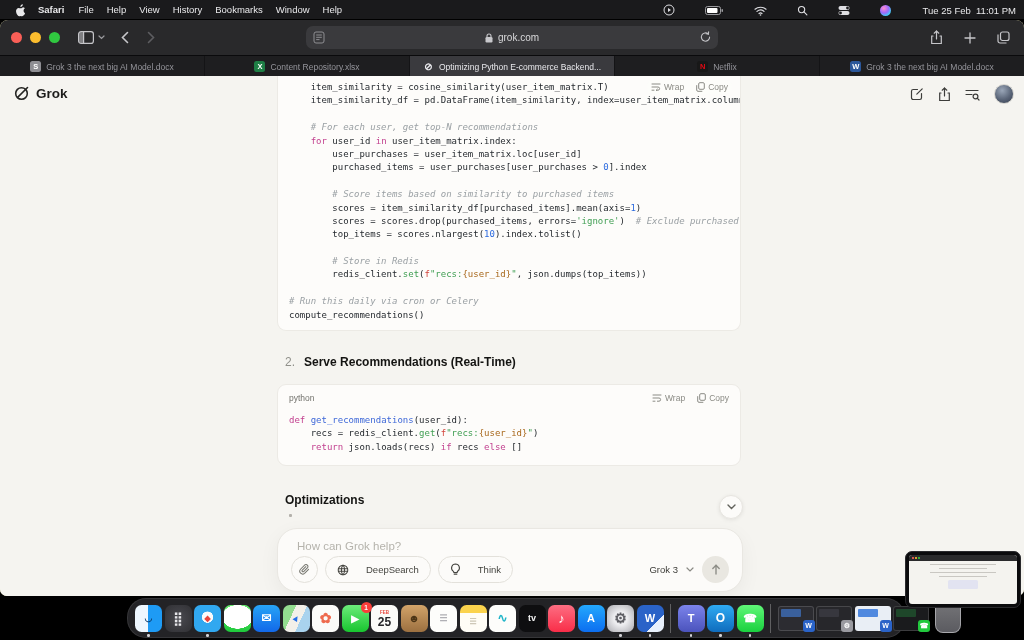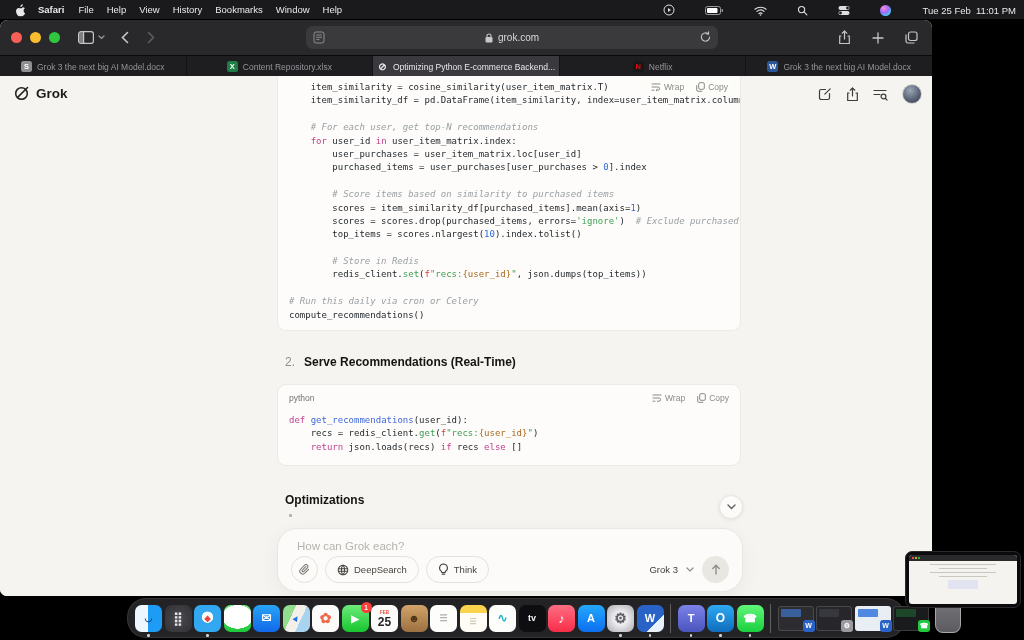--- a/index.html
+++ b/index.html
@@ -6,21 +6,21 @@
   body{width:1024px;height:640px;position:relative;overflow:hidden;font-family:"Liberation Sans",sans-serif;-webkit-font-smoothing:antialiased;}
   svg{display:block}
   
   #menubar{position:absolute;top:0;left:0;right:0;height:19px;background:#1a1a1c;display:flex;align-items:center;color:#e9e9eb;font-size:9.5px;padding:0 8px 0 14px;box-sizing:border-box;z-index:40}
   #menubar .appname{font-weight:bold;margin:0 1px 0 12px}
   .menu-item{margin-left:13px;cursor:default}
   #menu-status{margin-left:auto;display:flex;align-items:flex-end;gap:30px}
   #siri-orb{width:11px;height:11px;border-radius:50%;background:radial-gradient(circle at 35% 30%,#ff8bd0,#9b6bff 45%,#3fd0f5 75%,#2a6cf0)}
   #menu-clock{margin-left:2px;white-space:pre}
   
-  #window{position:absolute;top:20px;left:0;width:932px;height:576px;border-radius:8px 8px 7px 7px;overflow:hidden;background:#fef9c3;z-index:10}
+  #window{position:absolute;top:20px;left:0;width:1024px;height:576px;border-radius:8px 8px 7px 7px;overflow:hidden;background:#fef9c3;z-index:10}
   #toolbar{height:35px;background:#29292b;position:relative;display:flex;align-items:center}
   .tl{width:11px;height:11px;border-radius:50%;display:inline-block}
   #traffic{display:flex;gap:8px;padding-left:11px}
   .tbicon{color:#c6c6ca;display:flex;align-items:center}
   #sidebar-group{margin-left:18px;display:flex;align-items:center;gap:4px}
   #nav-group{margin-left:16px;display:flex;align-items:center;gap:18px}
   #urlfield{position:absolute;left:306px;top:6px;width:412px;height:23px;background:#3a3a3d;border-radius:7px;display:flex;align-items:center;justify-content:center}
   #urlfield .url-text{color:#d8d8da;font-size:10px;margin-left:5px}
   #reader-icon{position:absolute;left:7px;top:5px}
   #refresh-icon{position:absolute;right:7px;top:5px}
@@ -54,21 +54,21 @@
   #opt-title{position:absolute;top:417px;left:8px;font-size:12px;font-weight:bold;color:#141412}
   #bullet{position:absolute;top:434px;left:12px;display:flex;font-size:11px;color:#21211c;width:452px}
   #bullet .dot{width:3px;height:3px;border-radius:1px;background:#b3b1ab;margin:4px 8px 0 0;flex:none}
   #scroll-btn{position:absolute;top:419px;left:442px;width:22px;height:22px;border-radius:50%;background:#fcfbf9;border:1px solid #e7e5e0;box-shadow:0 1px 4px rgba(0,0,0,.08);display:flex;align-items:center;justify-content:center;color:#62625c}
   
   #composer{position:absolute;top:452px;left:0;width:466px;height:64px;background:#fcfbf9;border:1px solid #e9e7e2;border-radius:20px;box-sizing:border-box;box-shadow:0 6px 20px rgba(0,0,0,.05)}
   #composer-ph{padding:11px 0 0 19px;font-size:11.5px;color:#b5b3ac}
   #composer-row{position:absolute;left:13px;right:13px;bottom:8px;height:27px;display:flex;align-items:center}
   .cbtn{height:27px;border:1px solid #e3e1db;border-radius:14px;display:flex;align-items:center;justify-content:center;background:#fcfbf9;box-sizing:border-box}
   #attach-btn{width:27px;flex:none}
-  .pill{padding:12px 11px;gap:5px;margin-left:7px;font-size:9.5px;font-weight:500;color:#454540}
+  .pill{padding:12px 11px;gap:17px;margin-left:7px;font-size:9.5px;font-weight:500;color:#454540}
   #composer-right{margin-left:auto;display:flex;align-items:center;gap:8px}
   #model-name{font-size:9.5px;font-weight:normal;color:#3c3c38}
   #send-btn{width:27px;height:27px;border-radius:50%;background:#e9e7e1;display:flex;align-items:center;justify-content:center}
   
   #dock{position:absolute;left:127px;top:598px;width:778px;height:40px;border-radius:19px;background:rgba(64,64,70,.55);border:1px solid rgba(255,255,255,.09);display:flex;align-items:center;padding:0 7px;box-sizing:border-box;gap:2.5px;z-index:30}
   .dock-icon{width:27px;height:27px;border-radius:6.5px;display:flex;align-items:center;justify-content:center;font-weight:bold;position:relative;flex:none}
   .dock-dot{position:absolute;bottom:-5px;left:50%;margin-left:-1.25px;width:2.5px;height:2.5px;border-radius:50%;background:#d2d2d6}
   .dock-badge{position:absolute;top:-3px;right:-3px;width:11px;height:11px;border-radius:50%;background:#fc3d39;color:#fff;font-size:6.5px;display:flex;align-items:center;justify-content:center;font-weight:bold}
   .dock-divider{width:1px;height:29px;background:rgba(255,255,255,.28);margin:0 4px;flex:none}
   .dock-cal{flex-direction:column;background:#fbfbf9}
@@ -344,21 +344,21 @@
           <span class="dot"></span>
         </div>
 
         <div id="scroll-btn">
           <svg width="9" height="6" viewBox="0 0 9 6" fill="none" stroke="#62625c" stroke-width="1.4" stroke-linecap="round">
               <path d="M1 1l3.5 3.5L8 1"></path>
             </svg>
         </div>
 
         <div id="composer">
-          <div id="composer-ph">How can Grok each?</div>
+          <div id="composer-ph">How can Grok help?</div>
           <div id="composer-row">
             <div id="attach-btn" class="cbtn">
               <svg width="11" height="12" viewBox="0 0 13 14" fill="none" stroke="#76766f" stroke-width="1.2" stroke-linecap="round">
                   <path d="M11.3 6.2L6.6 10.9a3.4 3.4 0 01-4.8-4.8L6.9 1a2.3 2.3 0 013.2 3.2L5.5 8.8a1.1 1.1 0 01-1.6-1.6l4.2-4.2"></path>
                 </svg>
             </div>
             <div class="cbtn pill">
               <svg width="12" height="12" viewBox="0 0 14 14" fill="none" stroke="#454540" stroke-width="1.2" stroke-linecap="round">
                   <circle cx="7" cy="7" r="5.6"></circle>
                   <path d="M7 1.4c-2.4 1.6-2.4 9.6 0 11.2M7 1.4c2.4 1.6 2.4 9.6 0 11.2M1.6 5.6h10.8M1.6 8.4h10.8"></path>

